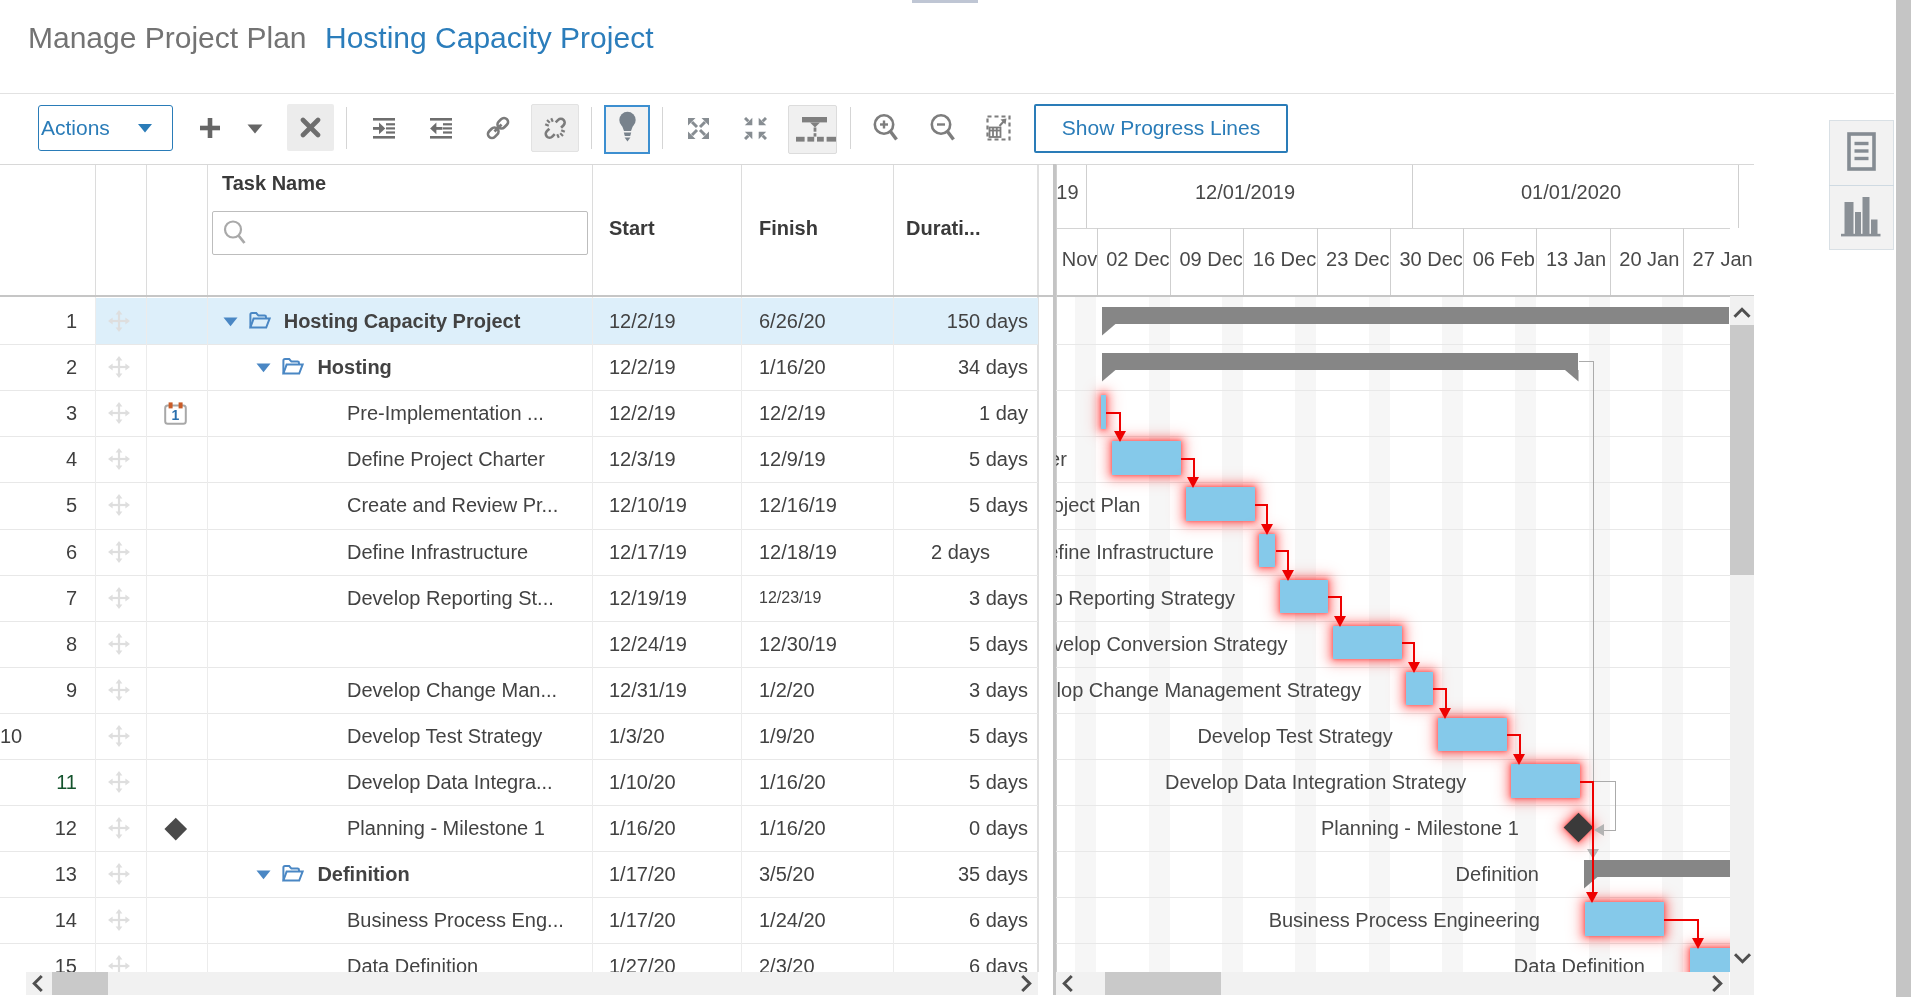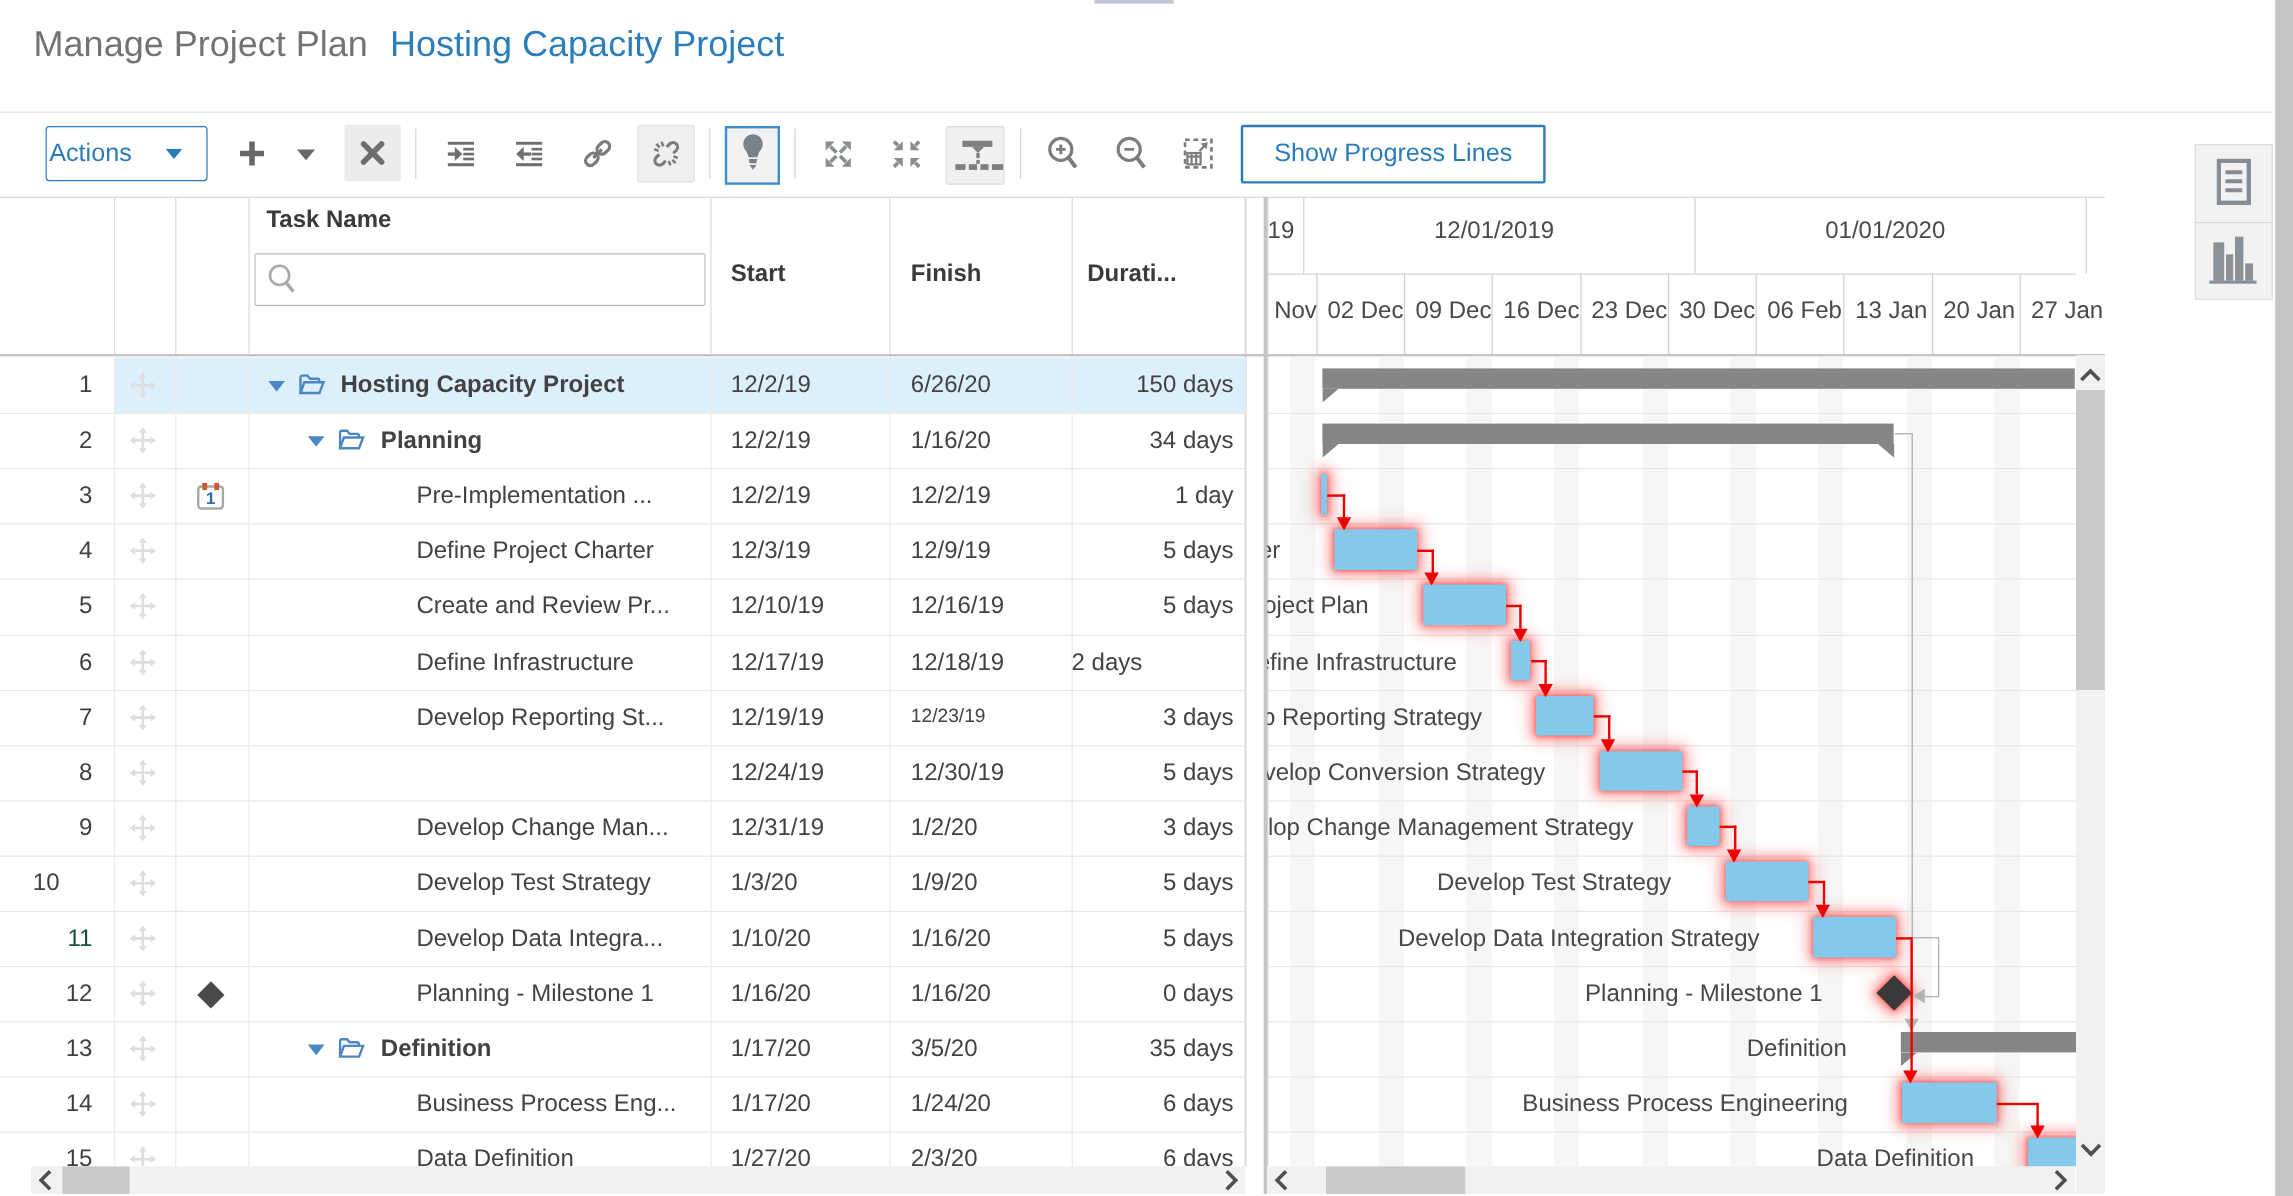--- a/index.html
+++ b/index.html
@@ -283,21 +283,21 @@
       </svg>
 <svg class="abs" style="left:256.4px;top:65.7px" width="15" height="10">
         <polygon points="0.5,0.5 14.5,0.5 7.5,9.3" fill="#4a87c4"></polygon>
       </svg>
 <svg class="abs" style="left:282.2px;top:60.2px" width="22" height="19">
         <g fill="none" stroke="#4a87c4" stroke-width="2">
 <path d="M1.4,16.5 L1.4,3.5 Q1.4,2 3,2 L7.2,2 L9.4,4.6 L15.6,4.6 Q17,4.6 17,6 L17,7.6"></path>
 <path d="M1.4,16.5 L4.6,7.6 L20.6,7.6 L17.2,16.5 Z"></path>
         </g>
       </svg>
-<div class="txt b" style="left:317.4px;top:47.1px;width:267.6px;height:46px;line-height:46px;font-size:20px;overflow:hidden;color:#424242">Planning</div>
+<div class="txt b" style="left:317.4px;top:47.1px;width:267.6px;height:46px;line-height:46px;font-size:20px;overflow:hidden;color:#424242">Hosting</div>
 <div class="txt" style="left:609px;top:47.1px;height:46px;line-height:46px;font-size:20px;color:#424242">12/2/19</div>
 <div class="txt" style="left:759px;top:47.1px;height:46px;line-height:46px;font-size:20px;color:#424242">1/16/20</div>
 <div class="txt" style="left:893px;top:47.1px;width:135px;height:46px;line-height:46px;font-size:20px;text-align:right;color:#424242">34 days</div>
 <div class="txt" style="left:0;top:93.2px;width:77px;height:46px;line-height:46px;font-size:20px;text-align:right;color:#3f3f3f">3</div>
 <svg class="abs" style="left:108px;top:105.2px" width="22" height="22">
         <g stroke="#dedede" stroke-width="2.2">
           <line x1="11" y1="4" x2="11" y2="18"></line>
           <line x1="4" y1="11" x2="18" y2="11"></line>
         </g>
         <g fill="#dedede">
@@ -360,21 +360,21 @@
         <g fill="#dedede">
           <polygon points="11,0 7.6,4.6 14.4,4.6"></polygon>
           <polygon points="11,22 7.6,17.4 14.4,17.4"></polygon>
           <polygon points="0,11 4.6,7.6 4.6,14.4"></polygon>
           <polygon points="22,11 17.4,7.6 17.4,14.4"></polygon>
         </g>
       </svg>
 <div class="txt " style="left:347px;top:231.5px;width:238px;height:46px;line-height:46px;font-size:20px;overflow:hidden;color:#424242">Define Infrastructure</div>
 <div class="txt" style="left:609px;top:231.5px;height:46px;line-height:46px;font-size:20px;color:#424242">12/17/19</div>
 <div class="txt" style="left:759px;top:231.5px;height:46px;line-height:46px;font-size:20px;color:#424242">12/18/19</div>
-<div class="txt" style="left:893px;top:231.5px;width:135px;height:46px;line-height:46px;font-size:20px;text-align:left;color:#424242">2 days</div>
+<div class="txt" style="left:893px;top:231.5px;width:135px;height:46px;line-height:46px;font-size:20px;text-align:center;color:#424242">2 days</div>
 <div class="txt" style="left:0;top:277.6px;width:77px;height:46px;line-height:46px;font-size:20px;text-align:right;color:#3f3f3f">7</div>
 <svg class="abs" style="left:108px;top:289.7px" width="22" height="22">
         <g stroke="#dedede" stroke-width="2.2">
           <line x1="11" y1="4" x2="11" y2="18"></line>
           <line x1="4" y1="11" x2="18" y2="11"></line>
         </g>
         <g fill="#dedede">
           <polygon points="11,0 7.6,4.6 14.4,4.6"></polygon>
           <polygon points="11,22 7.6,17.4 14.4,17.4"></polygon>
           <polygon points="0,11 4.6,7.6 4.6,14.4"></polygon>
@@ -411,21 +411,21 @@
           <polygon points="11,0 7.6,4.6 14.4,4.6"></polygon>
           <polygon points="11,22 7.6,17.4 14.4,17.4"></polygon>
           <polygon points="0,11 4.6,7.6 4.6,14.4"></polygon>
           <polygon points="22,11 17.4,7.6 17.4,14.4"></polygon>
         </g>
       </svg>
 <div class="txt " style="left:347px;top:369.8px;width:238px;height:46px;line-height:46px;font-size:20px;overflow:hidden;color:#424242">Develop Change Man...</div>
 <div class="txt" style="left:609px;top:369.8px;height:46px;line-height:46px;font-size:20px;color:#424242">12/31/19</div>
 <div class="txt" style="left:759px;top:369.8px;height:46px;line-height:46px;font-size:20px;color:#424242">1/2/20</div>
 <div class="txt" style="left:893px;top:369.8px;width:135px;height:46px;line-height:46px;font-size:20px;text-align:right;color:#424242">3 days</div>
-<div class="txt" style="left:0;top:415.9px;width:77px;height:46px;line-height:46px;font-size:20px;text-align:center;color:#3f3f3f">10</div>
+<div class="txt" style="left:0;top:415.9px;width:77px;height:46px;line-height:46px;font-size:20px;text-align:left;color:#3f3f3f">10</div>
 <svg class="abs" style="left:108px;top:428.0px" width="22" height="22">
         <g stroke="#dedede" stroke-width="2.2">
           <line x1="11" y1="4" x2="11" y2="18"></line>
           <line x1="4" y1="11" x2="18" y2="11"></line>
         </g>
         <g fill="#dedede">
           <polygon points="11,0 7.6,4.6 14.4,4.6"></polygon>
           <polygon points="11,22 7.6,17.4 14.4,17.4"></polygon>
           <polygon points="0,11 4.6,7.6 4.6,14.4"></polygon>
           <polygon points="22,11 17.4,7.6 17.4,14.4"></polygon>

